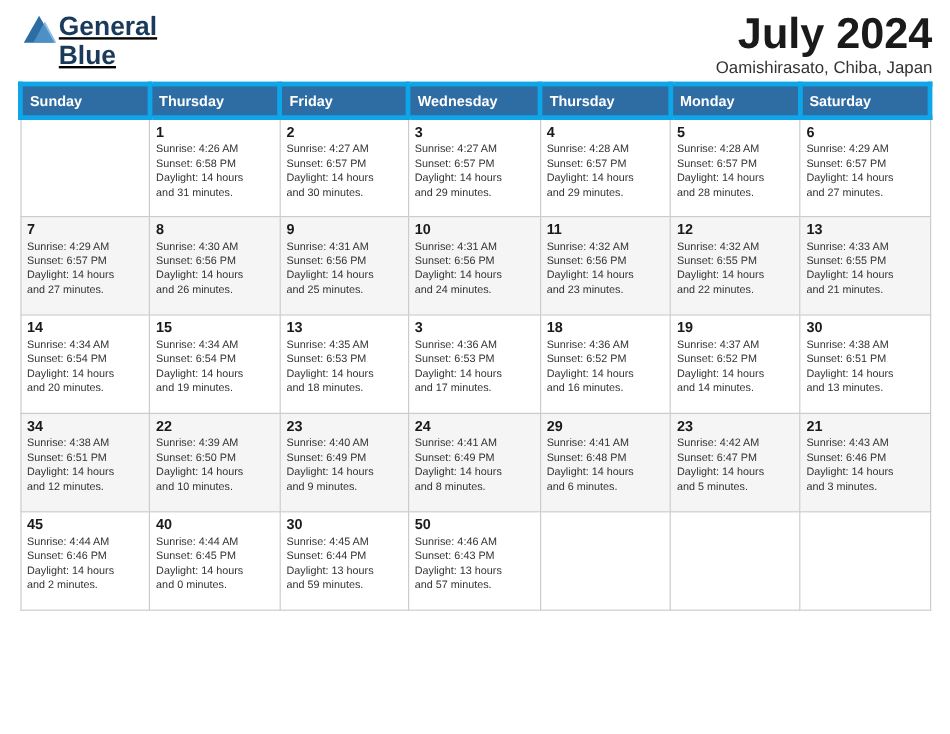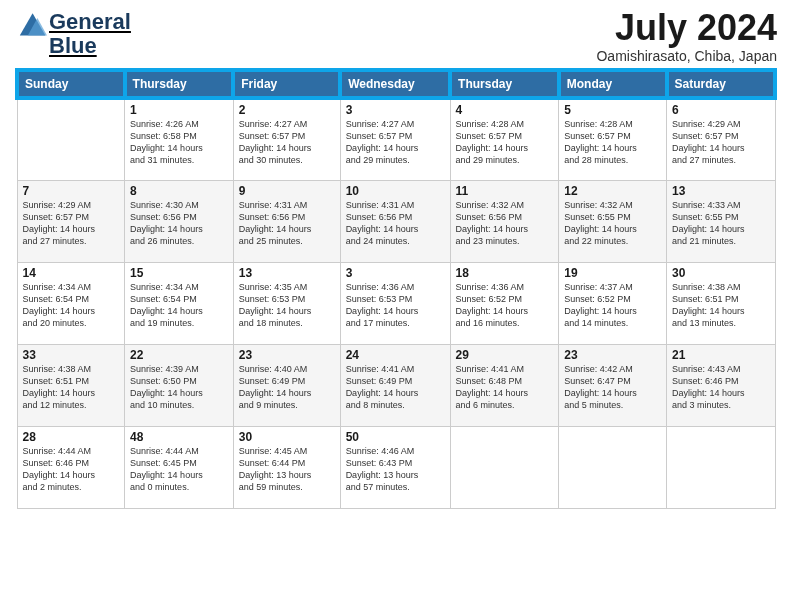--- a/index.html
+++ b/index.html
@@ -213,21 +213,21 @@
             <span class="day-num">19</span>
             <div class="day-info">Sunrise: 4:37 AM<br>Sunset: 6:52 PM<br>Daylight: 14 hours<br>and 14 minutes.</div>
           </td>
           <td>
             <span class="day-num">30</span>
             <div class="day-info">Sunrise: 4:38 AM<br>Sunset: 6:51 PM<br>Daylight: 14 hours<br>and 13 minutes.</div>
           </td>
         </tr>
         <tr>
           <td>
-            <span class="day-num">33</span>
+            <span class="day-num">34</span>
             <div class="day-info">Sunrise: 4:38 AM<br>Sunset: 6:51 PM<br>Daylight: 14 hours<br>and 12 minutes.</div>
           </td>
           <td>
             <span class="day-num">22</span>
             <div class="day-info">Sunrise: 4:39 AM<br>Sunset: 6:50 PM<br>Daylight: 14 hours<br>and 10 minutes.</div>
           </td>
           <td>
             <span class="day-num">23</span>
             <div class="day-info">Sunrise: 4:40 AM<br>Sunset: 6:49 PM<br>Daylight: 14 hours<br>and 9 minutes.</div>
           </td>
@@ -243,25 +243,25 @@
             <span class="day-num">23</span>
             <div class="day-info">Sunrise: 4:42 AM<br>Sunset: 6:47 PM<br>Daylight: 14 hours<br>and 5 minutes.</div>
           </td>
           <td>
             <span class="day-num">21</span>
             <div class="day-info">Sunrise: 4:43 AM<br>Sunset: 6:46 PM<br>Daylight: 14 hours<br>and 3 minutes.</div>
           </td>
         </tr>
         <tr>
           <td>
-            <span class="day-num">28</span>
+            <span class="day-num">45</span>
             <div class="day-info">Sunrise: 4:44 AM<br>Sunset: 6:46 PM<br>Daylight: 14 hours<br>and 2 minutes.</div>
           </td>
           <td>
-            <span class="day-num">48</span>
+            <span class="day-num">40</span>
             <div class="day-info">Sunrise: 4:44 AM<br>Sunset: 6:45 PM<br>Daylight: 14 hours<br>and 0 minutes.</div>
           </td>
           <td>
             <span class="day-num">30</span>
             <div class="day-info">Sunrise: 4:45 AM<br>Sunset: 6:44 PM<br>Daylight: 13 hours<br>and 59 minutes.</div>
           </td>
           <td>
             <span class="day-num">50</span>
             <div class="day-info">Sunrise: 4:46 AM<br>Sunset: 6:43 PM<br>Daylight: 13 hours<br>and 57 minutes.</div>
           </td>

